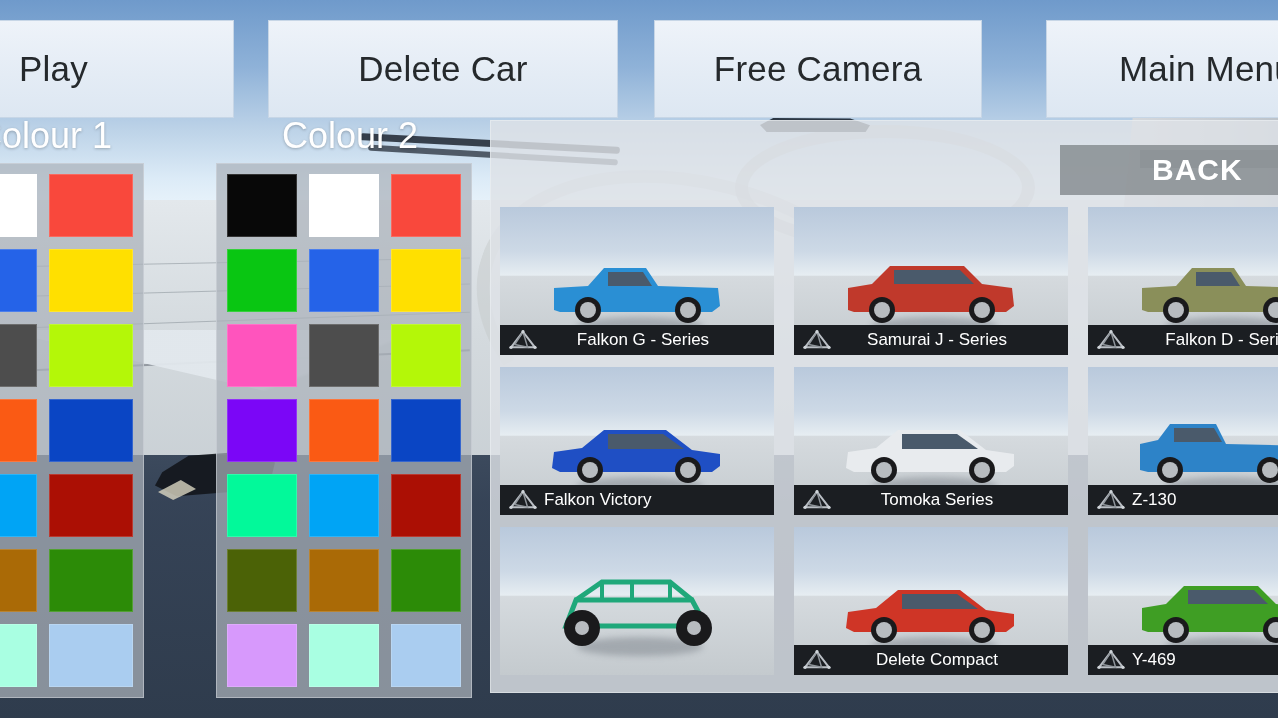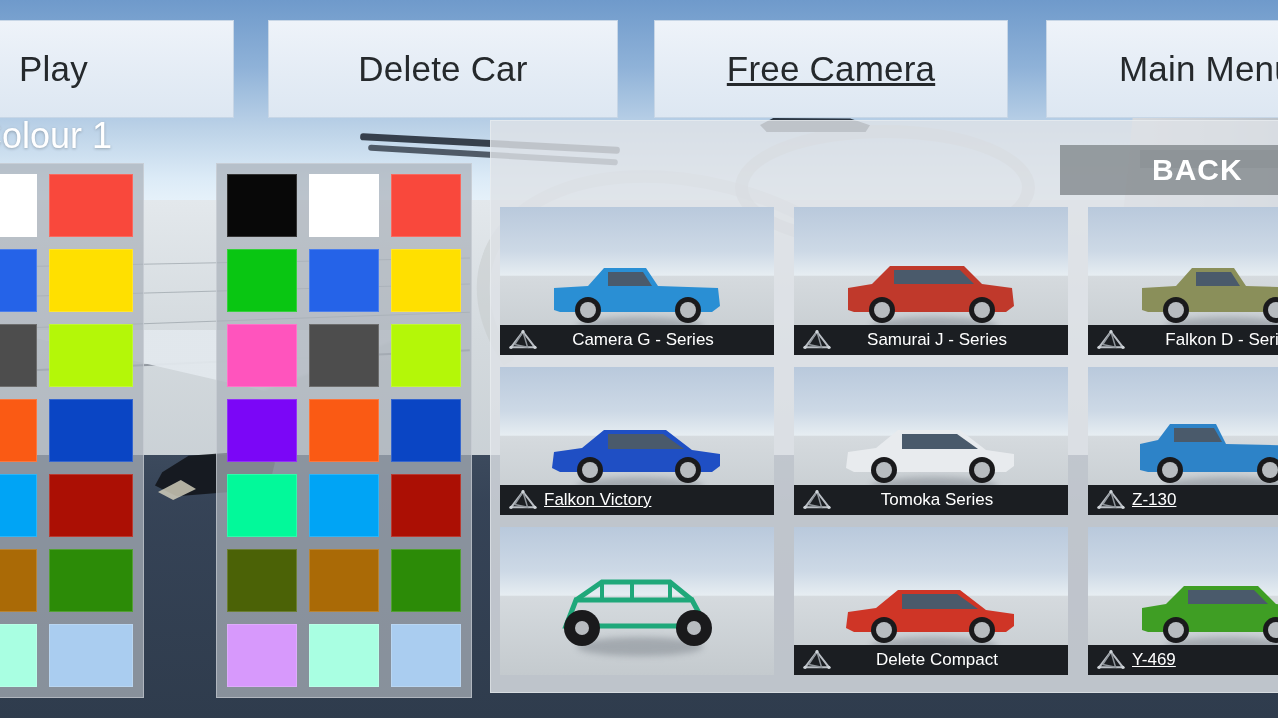--- a/index.html
+++ b/index.html
@@ -89,21 +89,21 @@
     position: absolute; top: 8px; height: 98px;
     background: linear-gradient(to bottom, #eef3f9 0%, #e4ecf5 55%, #dde7f2 100%);
     border: 1px solid #c7d6e6;
     display: flex; align-items: center; justify-content: center;
     color: #25292c; font-size: 35px; font-weight: 400; letter-spacing: .2px;
     font-family: "Liberation Sans", sans-serif;
     white-space: nowrap; overflow: hidden;
   }
   .menu-btn.b0 { left: -30px; width: 264px; justify-content: flex-start; padding-left: 48px; }
   .menu-btn.b1 { left: 268px; width: 350px; }
-  .menu-btn.b2 { left: 654px; width: 354px; text-decoration: underline; }
+  .menu-btn.b2 { left: 654px; width: 328px; }
   .menu-btn.b3 { left: 1046px; width: 262px; justify-content: flex-start; padding-left: 72px; }
 
   
   .palette-label {
     position: absolute; color: #ffffff; font-size: 36px; font-weight: 400;
     font-family: "Liberation Sans", sans-serif; text-shadow: 0 1px 3px rgba(0,0,0,.25);
     white-space: nowrap;
   }
   #colour1-label { left: -24px; top: 115px; }
   #colour2-label { left: 282px; top: 115px; }
@@ -147,21 +147,21 @@
     background: rgba(60,70,80,.28); border-radius: 50%; filter: blur(3px);
   }
   .car-label {
     position: absolute; left: 0; bottom: 0; width: 100%; height: 30px;
     background: #1b1e22;
     display: flex; align-items: center; color: #ffffff; font-size: 17px;
     font-family: "Liberation Sans", sans-serif;
   }
   .car-label .mesh-icon { width: 30px; height: 22px; margin-left: 8px; flex: none; }
   .car-label .car-name { flex: 1; text-align: center; padding-right: 26px; }
-  .car-label .car-name.left-al { text-align: left; padding-left: 6px; padding-right: 11px; text-decoration: underline; }
+  .car-label .car-name.left-al { text-align: left; padding-left: 6px; padding-right: 11px; }
 </style>
 </head>
 <body>
 
 <div id="root">
 
   <div class="world">
     <div class="sky"></div>
     <div class="ground-far"></div>
     <div class="ground-near"></div>
@@ -208,20 +208,21 @@
       <div class="swatch" style="background: rgb(250, 90, 20);"></div>
       <div class="swatch" style="background: rgb(10, 69, 196);"></div>
       <div class="swatch" style="background: rgb(0, 164, 245);"></div>
       <div class="swatch" style="background: rgb(171, 15, 4);"></div>
       <div class="swatch" style="background: rgb(170, 106, 6);"></div>
       <div class="swatch" style="background: rgb(44, 139, 7);"></div>
       <div class="swatch" style="background: rgb(169, 255, 226);"></div>
       <div class="swatch" style="background: rgb(170, 205, 240);"></div>
     </div>
 
+  <div class="palette-label" id="colour2-label">Colour 2</div>
   <div class="palette" id="palette2">
       <div class="swatch" style="background: rgb(8, 8, 8);"></div>
       <div class="swatch" style="background: rgb(255, 255, 255);"></div>
       <div class="swatch" style="background: rgb(249, 72, 60);"></div>
       <div class="swatch" style="background: rgb(9, 198, 18);"></div>
       <div class="swatch" style="background: rgb(37, 99, 232);"></div>
       <div class="swatch" style="background: rgb(255, 224, 0);"></div>
       <div class="swatch" style="background: rgb(255, 84, 189);"></div>
       <div class="swatch" style="background: rgb(77, 77, 77);"></div>
       <div class="swatch" style="background: rgb(180, 247, 8);"></div>
@@ -258,21 +259,21 @@
           </svg>
         </div>
         <div class="car-label">
           <span class="mesh-icon"><svg viewBox="0 0 32 24" width="30" height="22">
               <polygon points="16,3 29,20 3,20" fill="none" stroke="#b9bec4" stroke-width="2.2"></polygon>
               <polygon points="16,3 21,20 7,17" fill="none" stroke="#8f959b" stroke-width="1.6"></polygon>
               <circle cx="16" cy="3" r="1.8" fill="#cfd4d9"></circle>
               <circle cx="29" cy="20" r="1.8" fill="#cfd4d9"></circle>
               <circle cx="3" cy="20" r="1.8" fill="#cfd4d9"></circle>
             </svg></span>
-          <span class="car-name">Camera G - Series</span>
+          <span class="car-name">Falkon G - Series</span>
         </div>
       </div>
       <div class="car-cell">
         <div class="car-thumb">
           <div class="car-shadow"></div>
           <svg class="car-art" viewBox="0 0 190 86" width="190" height="86">
             <path d="M12,66 L12,44 L36,40 L54,22 L128,22 L146,40 L176,44 L178,62 L170,68 L18,68 Z" fill="#c0392b"></path>
             <path d="M58,26 L124,26 L138,40 L58,40 Z" fill="#4a5a6b"></path>
             <circle cx="46" cy="66" r="13" fill="#1a1a1c"></circle>
             <circle cx="46" cy="66" r="8" fill="#b8bcc0"></circle>

